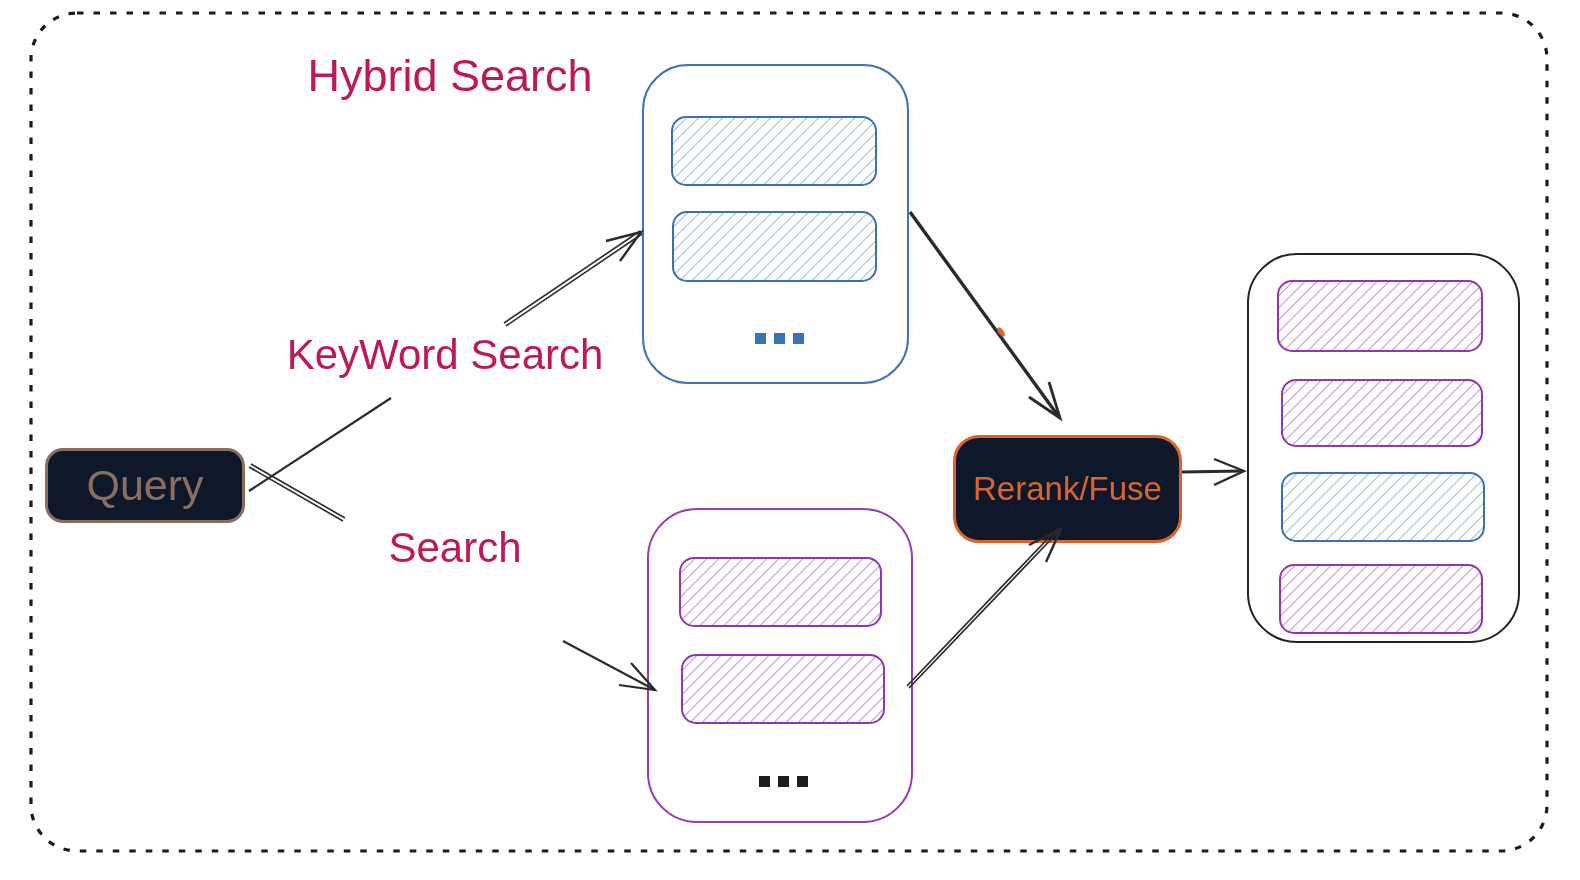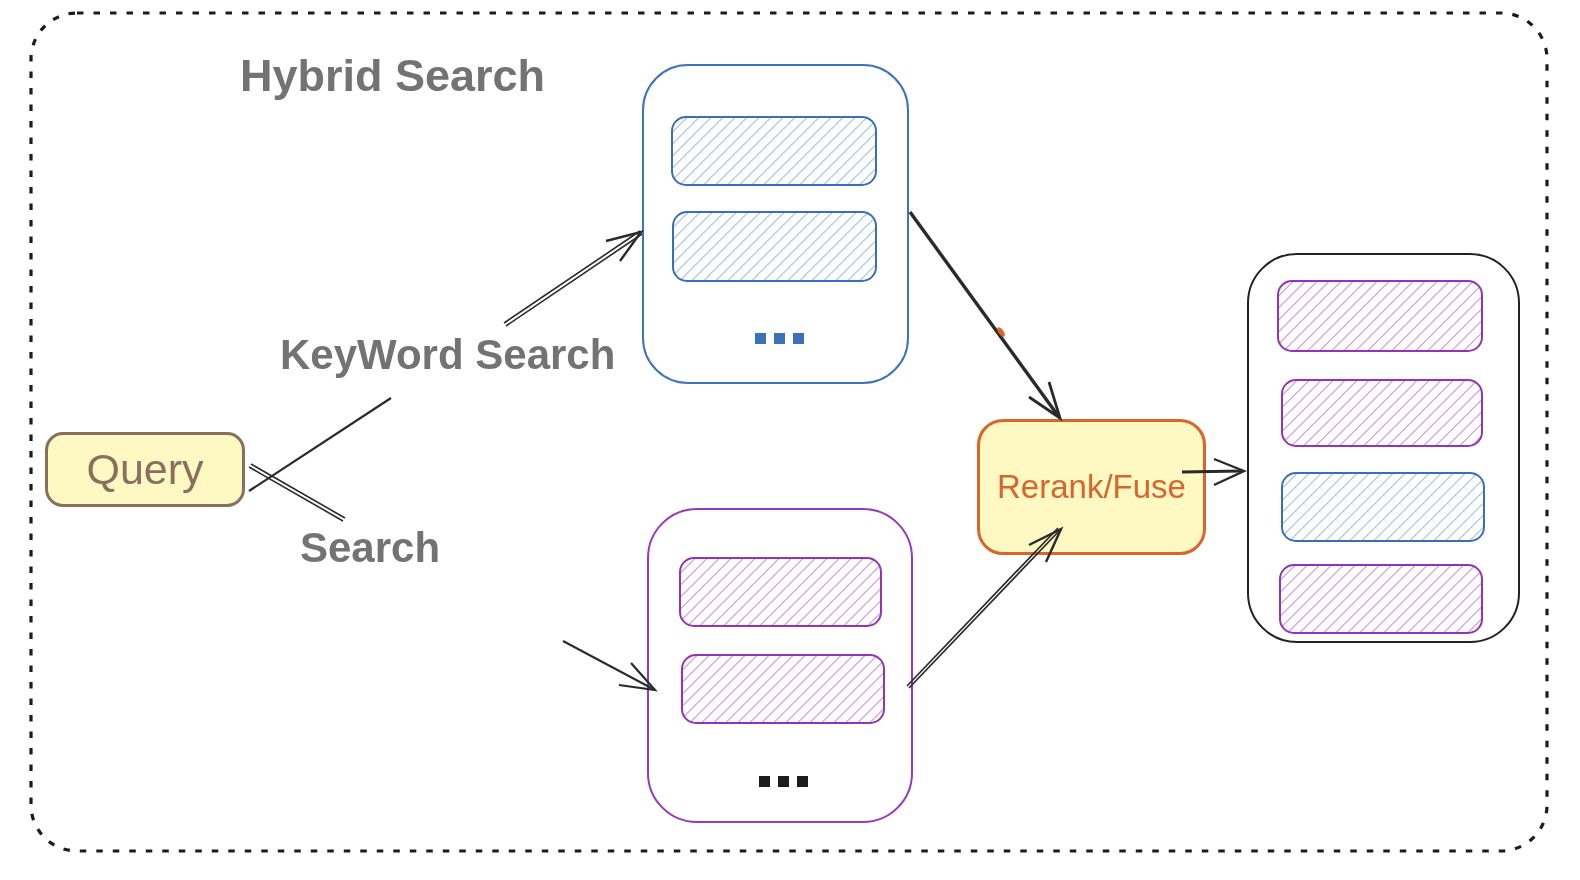--- a/index.html
+++ b/index.html
@@ -5,39 +5,40 @@
   html,body{margin:0;padding:0;background:#ffffff;}
   .canvas{
     position:relative;
     width:1580px;height:880px;
     background:#ffffff;
     font-family:"Liberation Sans", sans-serif;
     overflow:hidden;
   }
   .label{
     position:absolute;
-    color:#737373;
+    color:#be185d;
+    text-align:center;
     white-space:nowrap;
-    font-weight:bold;
   }
   .title{ font-size:45px; }
   .branch-label{ font-size:42px; }
   .node{
     position:absolute;
-    background:#fef9c3;
+    background:#0f172a;
     display:flex;align-items:center;justify-content:center;
     box-sizing:border-box;
+    margin-top:16px;
   }
   .query-node{
     left:45px;top:432px;width:200px;height:75px;
     border:3px solid #8a6f5f;border-radius:18px;
     color:#8a6f5f;font-size:43px;
   }
   .rerank-node{
-    left:977px;top:419px;width:229px;height:136px;
+    left:953px;top:419px;width:229px;height:108px;
     border:3px solid #d9642c;border-radius:26px;
     color:#d9642c;font-size:33px;
   }
   .container{
     position:absolute;background:#fff;box-sizing:border-box;
   }
   .vector-container{
     left:642px;top:64px;width:267px;height:320px;
     border:2.5px solid #3f74b8;border-radius:46px;
   }

